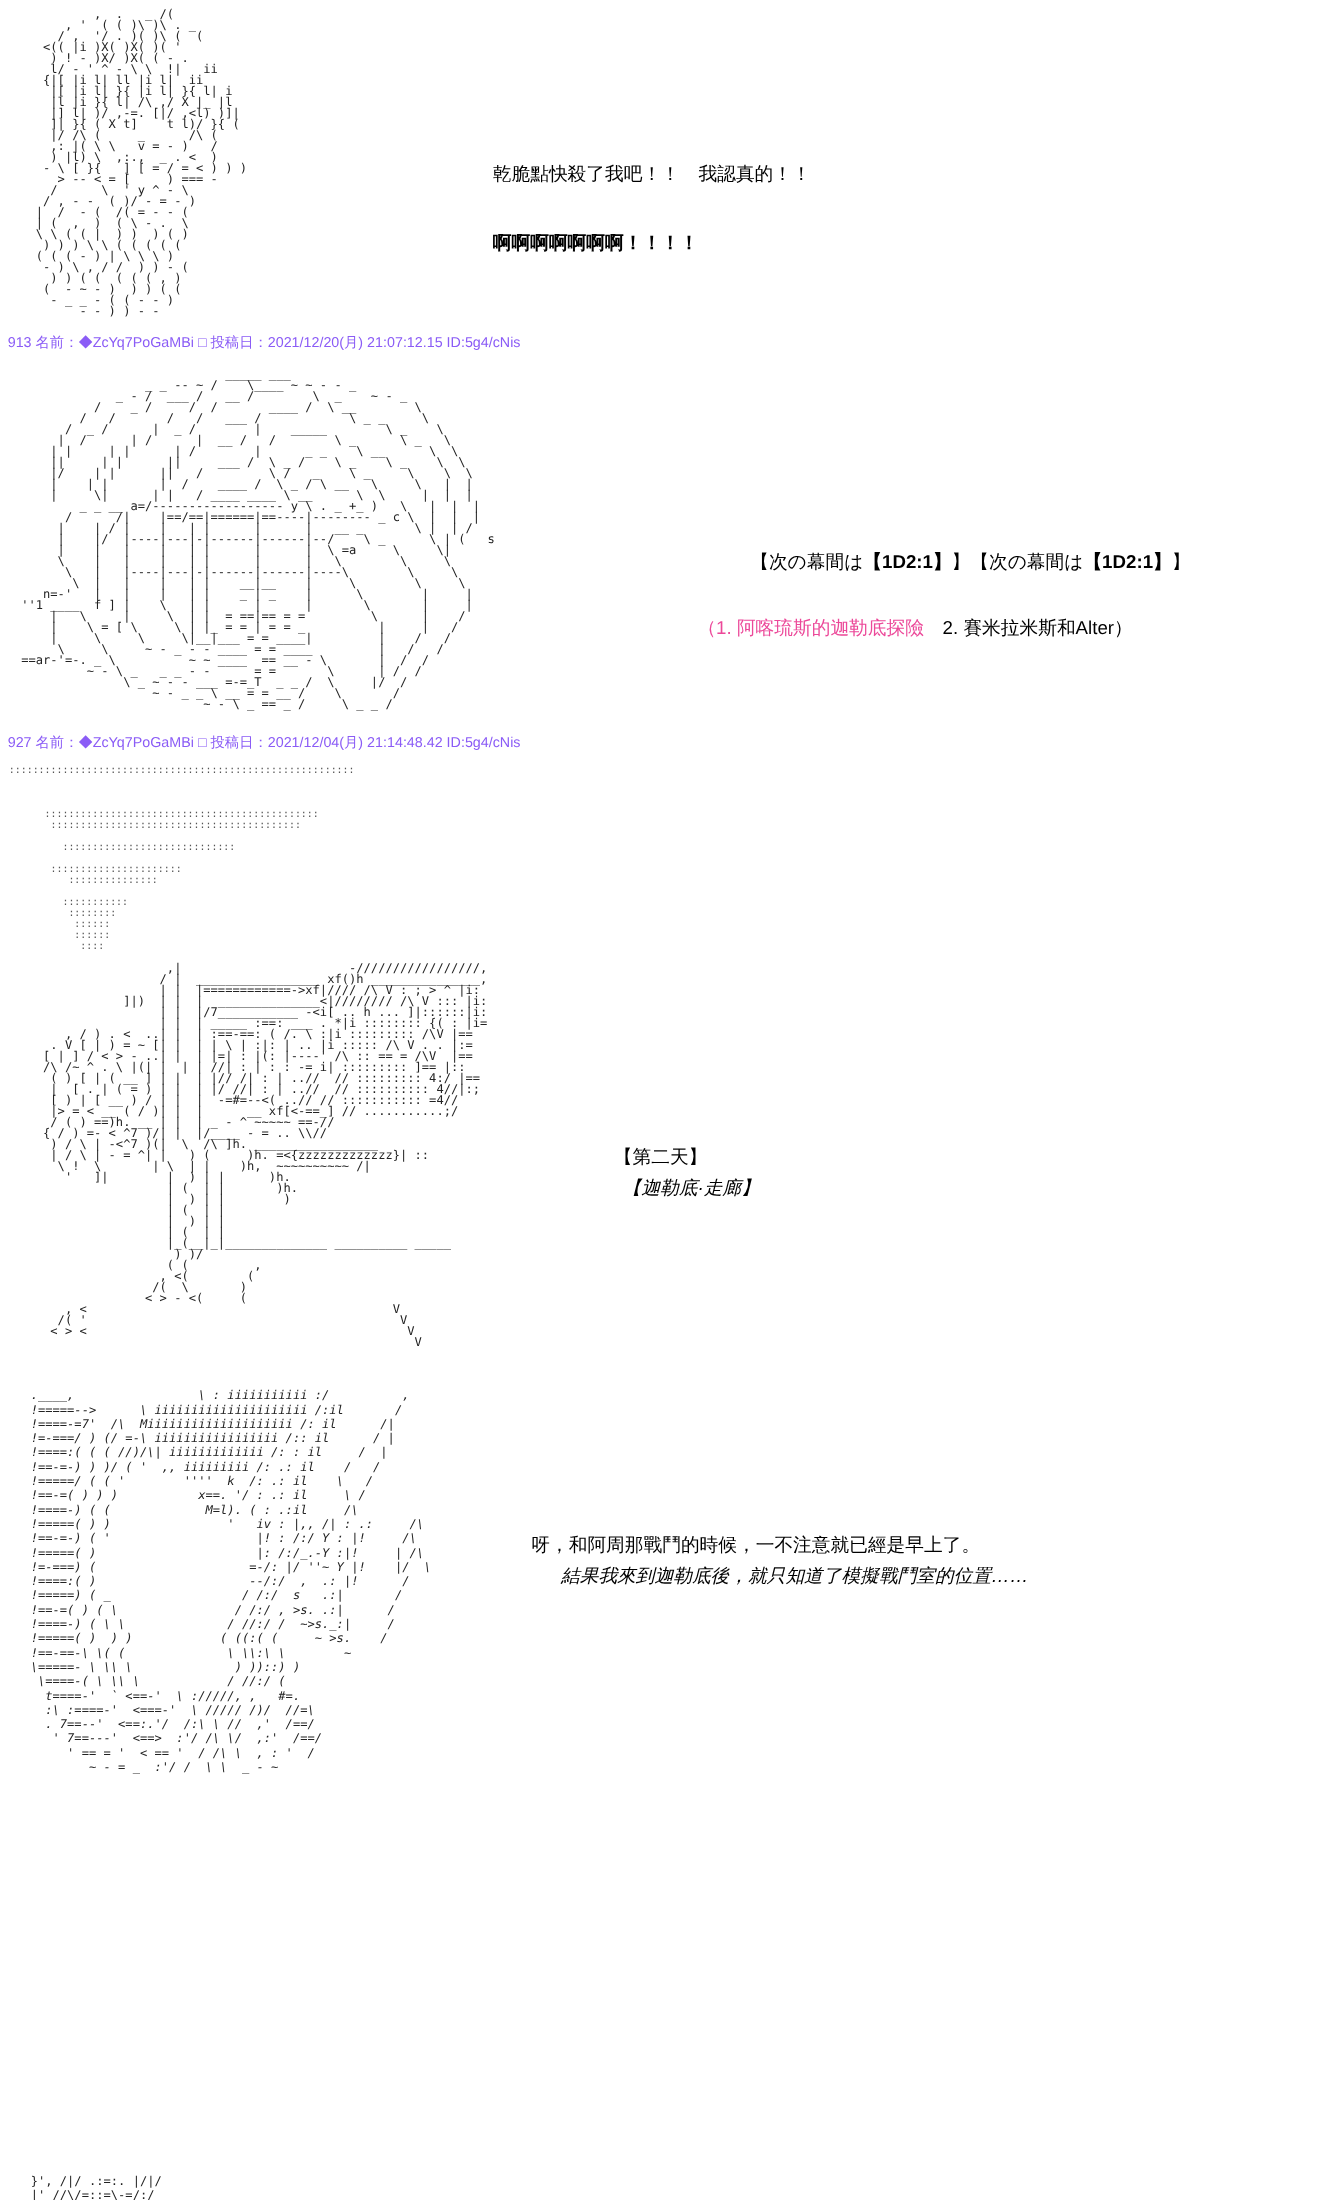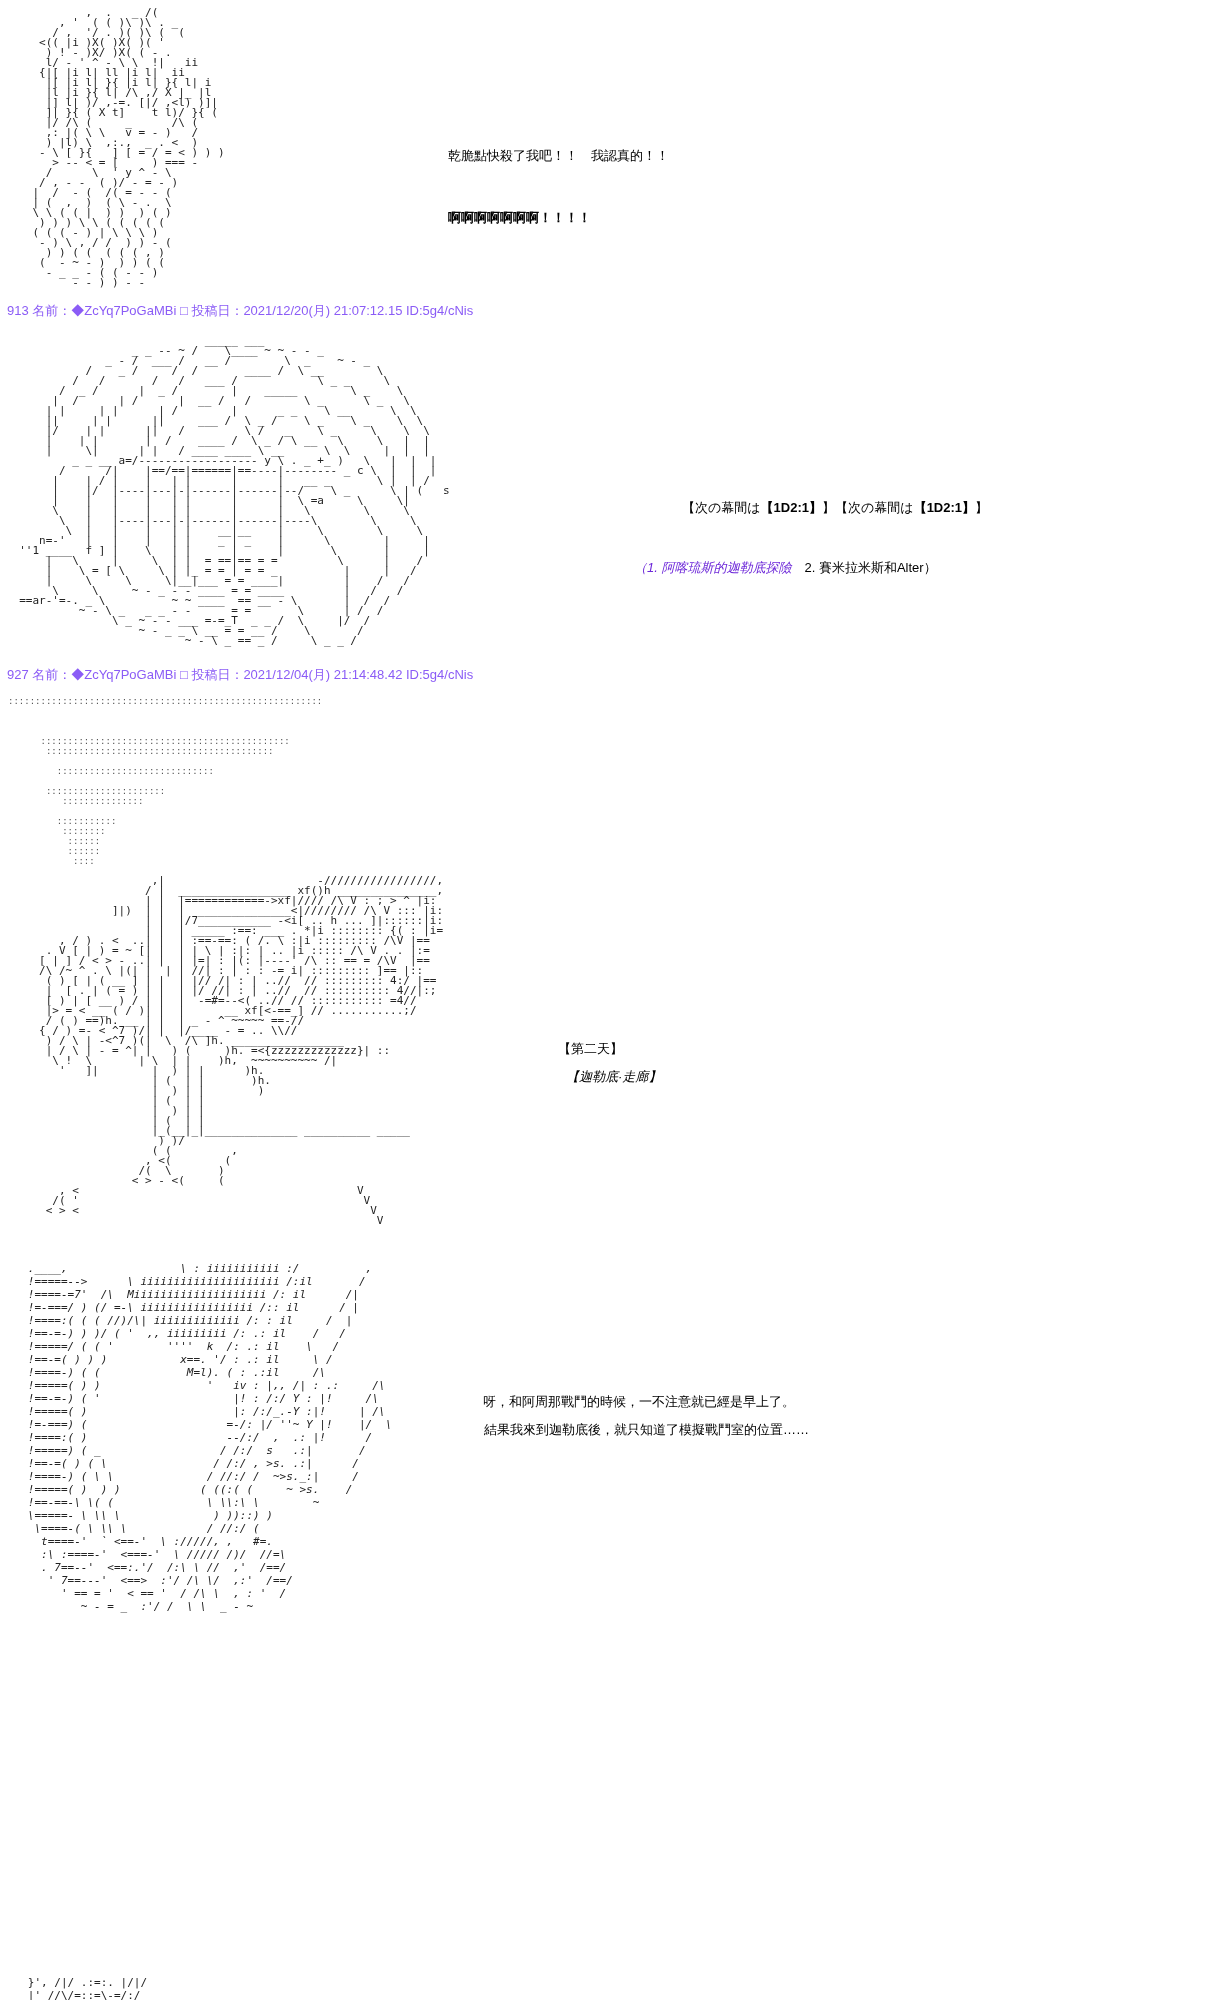--- a/index.html
+++ b/index.html
@@ -33,26 +33,26 @@
     line-height: 13px;
   }
   .header-line {
     position: absolute;
     font-size: 13px;
     color: #8b5cf6;
     white-space: nowrap;
   }
   .speech {
     position: absolute;
-    font-size: 13px;
+    font-size: 17px;
     color: #000000;
     white-space: nowrap;
   }
   .bold { font-weight: bold; }
-  .red { color: #6d28d9; font-style: italic; }
+  .red { color: #ec4899; }
 </style>
 </head>
 <body>
 
 <div class="page">
 
   <pre class="aa" style="left:6px; top:8px;">            ,  .   _ /(
         , '  ( ( )\ )\ . _
        / ,  '/ . )( )\ (  (
      &lt;(( |i )X( )X( )( '
@@ -210,18 +210,18 @@
     \====-( \ \\ \            / //:/ (
      t====-'  ` &lt;==-'  \ ://///, ,   #=.
      :\ :====-'  &lt;===-'  \ ///// /)/  //=\
      . 7==--'  &lt;==:.'/  /:\ \ //  ,'  /==/
       ' 7==---'  &lt;==&gt;  :'/ /\ \/  ,:'  /==/
         ' == = '  &lt; == '  / /\ \  , : '  /
            ~ - = _  :'/ /  \ \  _ - ~</pre>
 
   <div class="speech" style="left:483px; top:1393px;">呀，和阿周那戰鬥的時候，一不注意就已經是早上了。</div>
 
-  <div class="speech" style="left:484px; top:1421px;">結果我來到迦勒底後，就只知道了模擬戰鬥室的位置……</div>
+  <div class="speech" style="left:510px; top:1421px;font-style:italic;">結果我來到迦勒底後，就只知道了模擬戰鬥室的位置……</div>
 
   <pre class="aa aa-tall" style="left:8px; top:1976px;">   }', /|/ .:=:. |/|/
    |' //\/=::=\-=/:/</pre>
 
 </div>
 
 </body></html>

